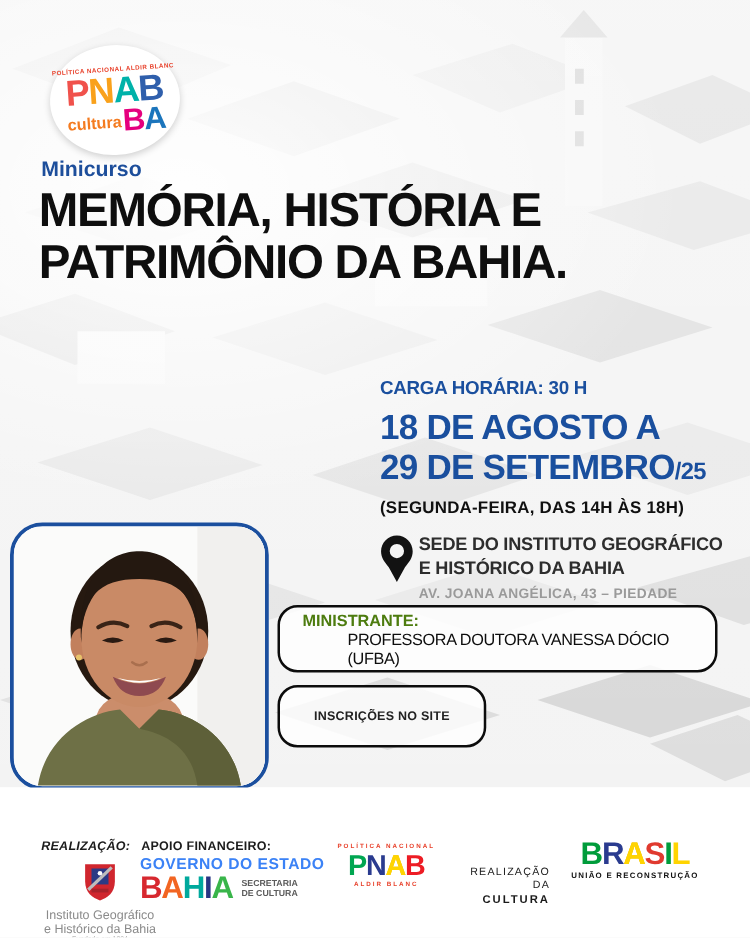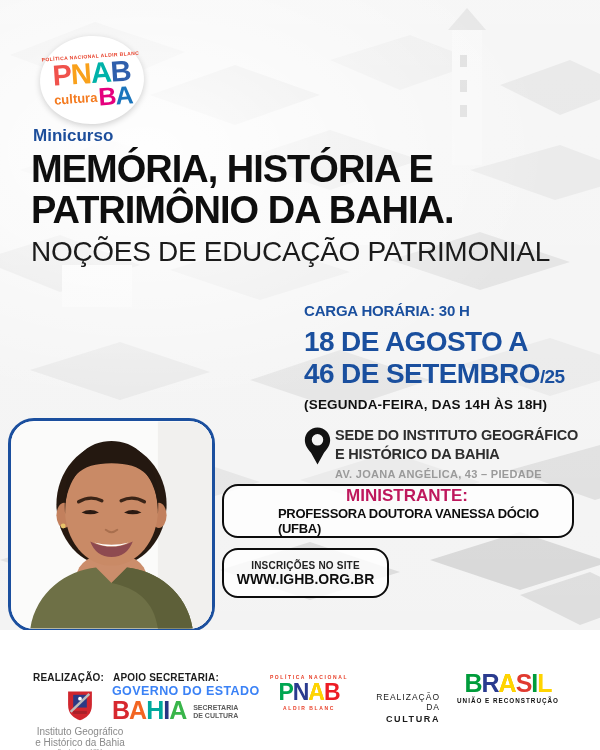--- a/index.html
+++ b/index.html
@@ -38,29 +38,29 @@
   .pin{flex:0 0 auto;width:27px;height:40px;}
   .venue-name{font-size:14.5px;line-height:19px;font-weight:700;color:#2d2d2d;letter-spacing:-.2px;}
   .venue-addr{margin-top:4px;font-size:11px;font-weight:700;color:#9a9a9a;letter-spacing:.3px;}
   
   .photo{position:absolute;left:8px;top:418px;width:207px;height:214px;background:#fff;
          border:3px solid #1b4f9e;border-radius:26px;overflow:hidden;box-sizing:border-box;}
   .photo svg{display:block;width:100%;height:100%;}
   
   .card{position:absolute;background:rgba(255,255,255,.8);border:2.5px solid #0c0c0c;border-radius:16px;box-sizing:border-box;}
   .card-instructor{left:222px;top:484px;width:352px;height:54px;display:flex;flex-direction:column;justify-content:center;padding-left:18px;}
-  .card-instructor .lab{font-size:17px;font-weight:800;color:#be185d;text-align:center;}
-  .card-instructor .nm{font-size:13px;font-weight:700;color:#0d0d0d;letter-spacing:-.3px;padding-left:36px;}
+  .card-instructor .lab{font-size:13px;font-weight:800;color:#4d7c0f;}
+  .card-instructor .nm{font-size:13px;font-weight:400;color:#0d0d0d;letter-spacing:-.3px;padding-left:36px;}
   .card-enroll{left:222px;top:548px;width:167px;height:50px;display:flex;flex-direction:column;align-items:center;justify-content:center;}
   .card-enroll .lab{font-size:10px;font-weight:600;color:#222;letter-spacing:.2px;}
   .card-enroll .site{font-size:14px;font-weight:800;color:#0d0d0d;}
   
   .footer{position:absolute;left:0;top:630px;width:600px;height:120px;background:#fff;}
   .flabel{position:absolute;font-size:10px;font-weight:800;color:#1c1c1c;letter-spacing:.2px;}
-  .flabel.realiza{left:33px;top:42px;}
+  .flabel.realiza{left:33px;top:42px;font-style:italic;}
   .flabel.apoio{left:113px;top:42px;}
   .ighb{position:absolute;left:28px;top:58px;width:104px;text-align:center;}
   .ighb .nm{font-size:10px;line-height:8.5px;color:#8a8a8a;margin-top:2px;}
   .ighb .fd{font-size:5.5px;color:#9c9c9c;margin-top:1px;}
   .bahia{position:absolute;left:112px;top:54px;}
   .bahia .top{font-size:12.5px;font-weight:900;color:#3b82f6;letter-spacing:.4px;}
   .bahia .row{display:flex;align-items:flex-end;}
   .bahia .word{font-size:25px;line-height:24px;font-weight:900;letter-spacing:-1px;}
   .bahia .side{margin-left:7px;margin-bottom:2px;font-size:7px;line-height:8px;font-weight:700;color:#5c5c5c;}
   .hB{color:#d7282f}.hA1{color:#f26522}.hH{color:#00a99d}.hI{color:#283583}.hA2{color:#39b54a}
@@ -123,27 +123,26 @@
         <span class="cult">cultura</span>
         <span class="big baB">B</span>
         <span class="big baA">A</span>
       </div>
   </div>
 
   <div class="kicker">Minicurso</div>
   <div class="title">
     <div class="l">MEMÓRIA, HISTÓRIA E</div>
     <div class="l">PATRIMÔNIO DA BAHIA.</div>
-    <div class="subtitle">NOÇÕES DE EDUCAÇÃO PATRIMONIAL</div>
   </div>
 
   <div class="info">
     <div class="workload">CARGA HORÁRIA: 30 H</div>
     <div class="dates">18 DE AGOSTO A</div>
-    <div class="dates"><span>46 DE SETEMBRO</span><span class="yr">/25</span></div>
+    <div class="dates"><span>29 DE SETEMBRO</span><span class="yr">/25</span></div>
     <div class="schedule">(SEGUNDA-FEIRA, DAS 14H ÀS 18H)</div>
     <div class="venue">
       <svg class="pin" viewBox="0 0 32 46">
         <path d="M16 1C7.7 1 1 7.7 1 16c0 6.1 3.2 10.2 7.3 15L16 45l7.7-14C27.8 26.2 31 22.1 31 16 31 7.7 24.3 1 16 1zm0 21.5a6.8 6.8 0 1 1 0-13.6 6.8 6.8 0 0 1 0 13.6z" fill="#121212"></path>
       </svg>
       <div>
         <div class="venue-name">SEDE DO INSTITUTO GEOGRÁFICO</div>
         <div class="venue-name">E HISTÓRICO DA BAHIA</div>
         <div class="venue-addr">AV. JOANA ANGÉLICA, 43 – PIEDADE</div>
       </div>
@@ -174,26 +173,25 @@
     </svg>
   </div>
 
   <div class="card card-instructor">
     <div class="lab">MINISTRANTE:</div>
     <div class="nm">PROFESSORA DOUTORA VANESSA DÓCIO (UFBA)</div>
   </div>
 
   <div class="card card-enroll">
     <div class="lab">INSCRIÇÕES NO SITE</div>
-    <div class="site">WWW.IGHB.ORG.BR</div>
   </div>
 
   <div class="footer">
     <div class="flabel realiza">REALIZAÇÃO:</div>
-    <div class="flabel apoio">APOIO SECRETARIA:</div>
+    <div class="flabel apoio">APOIO FINANCEIRO:</div>
 
     <div class="ighb">
       <svg width="34" height="34" viewBox="0 0 40 40">
         <path d="M6 4 L34 4 L34 20 C34 31 27 35.5 20 38 C13 35.5 6 31 6 20 Z" fill="#d0262e"></path>
         <rect x="12" y="8" width="16" height="15" fill="#2b3a85"></rect>
         <line x1="9" y1="28" x2="31" y2="7" stroke="#bdbdbd" stroke-width="3"></line>
         <circle cx="20" cy="12.5" r="2.2" fill="#ffffff"></circle>
         <rect x="12" y="27" width="16" height="3.5" fill="#a8222a"></rect>
       </svg>
       <div class="nm">Instituto Geográfico</div>

